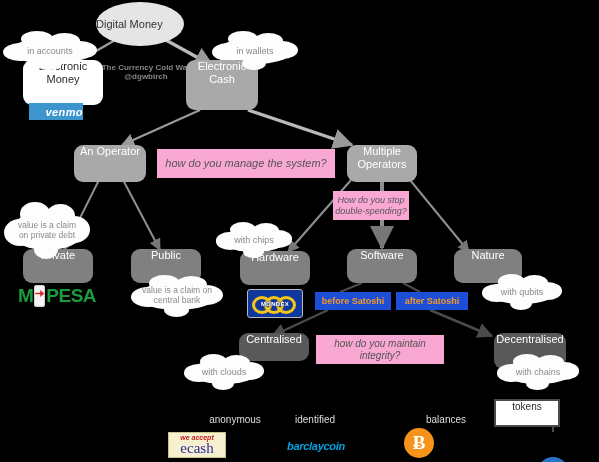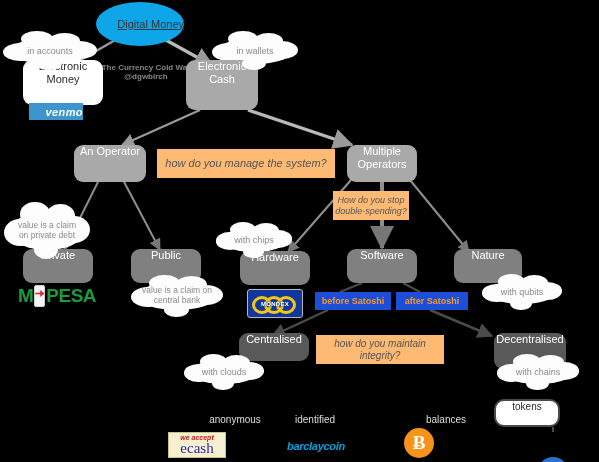--- a/index.html
+++ b/index.html
@@ -11,33 +11,32 @@
   .node{
     position:absolute;border-radius:9px;display:flex;align-items:flex-start;
     justify-content:center;text-align:center;line-height:1.18;
     box-sizing:border-box;
   }
   .node span{display:block;}
   .n-white{background:#ffffff;color:#2b2b2b;}
   .n-gray{background:#a9a9a9;color:#ffffff;}
   .n-dark{background:#595959;color:#ffffff;}
   .n-mid{background:#808080;color:#ffffff;}
-  .n-outline{background:#ffffff;color:#2b2b2b;border:2px solid #4a4a4a;border-radius:10px;}
+  .n-outline{background:#ffffff;color:#2b2b2b;border:2px solid #4a4a4a;border-radius:0;}
 
   
   .ellipse{
-    position:absolute;background:#0ea5e9;color:#333;border-radius:50%;
-    display:flex;align-items:center;justify-content:flex-end;text-align:center;
+    position:absolute;background:#e5e5e5;color:#333;border-radius:50%;
+    display:flex;align-items:center;justify-content:flex-start;text-align:center;
     line-height:1.18;
-    text-decoration:underline;
   }
 
   
   .banner{
-    position:absolute;background:#fdba74;color:#555;font-style:italic;
+    position:absolute;background:#f9a8d4;color:#555;font-style:italic;
     display:flex;align-items:center;justify-content:center;text-align:center;
     line-height:1.2;box-sizing:border-box;
   }
 
   
   .tag{
     position:absolute;background:#1d4ed8;color:#f59a23;font-weight:bold;
     display:flex;align-items:center;justify-content:center;text-align:center;
     box-sizing:border-box;
   }

